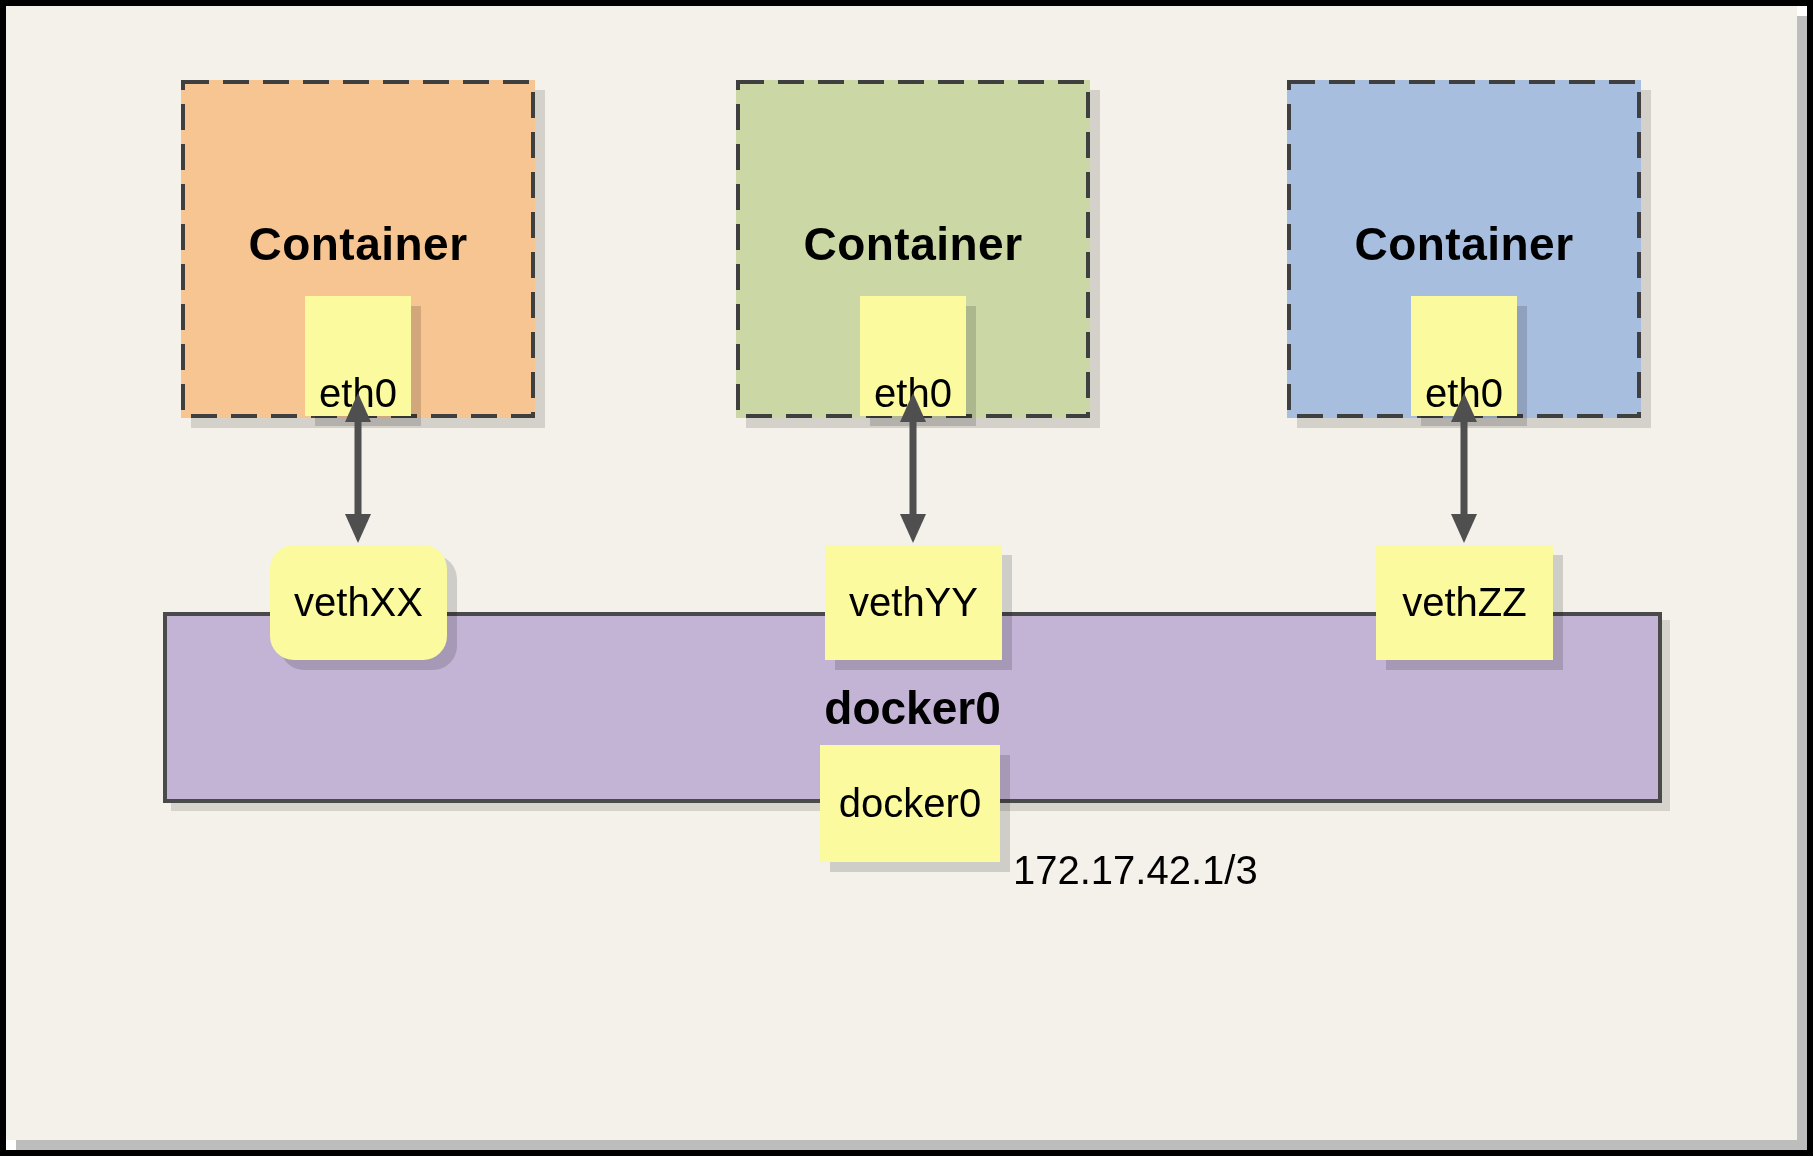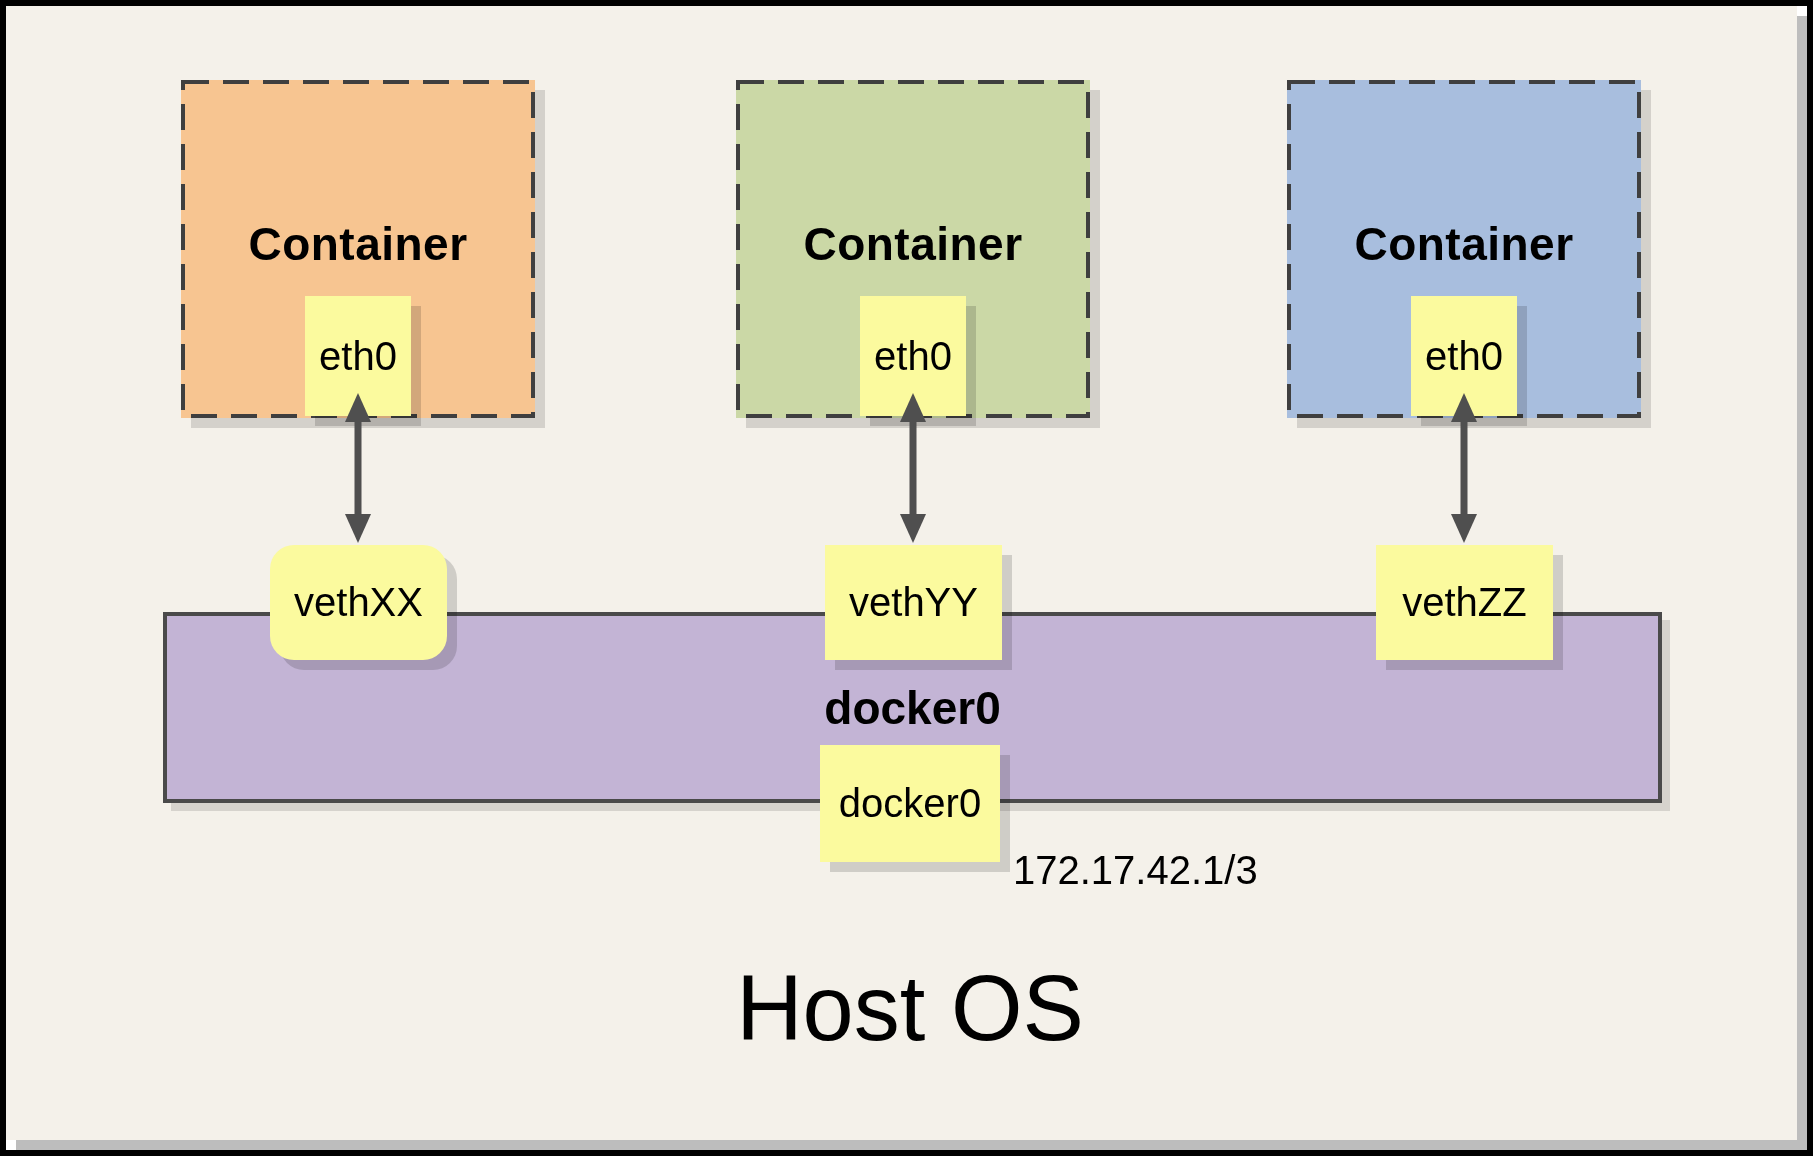--- a/index.html
+++ b/index.html
@@ -65,20 +65,21 @@
     align-items: center;
     justify-content: center;
     font-size: 40px;
   }
   .eth-box {
     left: 50%;
     bottom: 2px;
     transform: translateX(-50%);
     width: 106px;
     height: 120px;
+    align-items: flex-end;
   }
   .veth-box {
     top: 539px;
     width: 177px;
     height: 115px;
   }
   .veth-1 { left: 264px; border-radius: 24px; }
   .veth-2 { left: 819px; }
   .veth-3 { left: 1370px; }
 
@@ -201,16 +202,15 @@
     <div class="iface-box veth-box veth-2">
       <span>vethYY</span>
     </div>
 
     <div class="iface-box bridge-iface-box">
       <span>docker0</span>
     </div>
 
     <div class="bridge-ip">172.17.42.1/3</div>
 
-    <div class="host-os">Host OS</div>
 
   </div>
 </div>
 
 </body></html>

